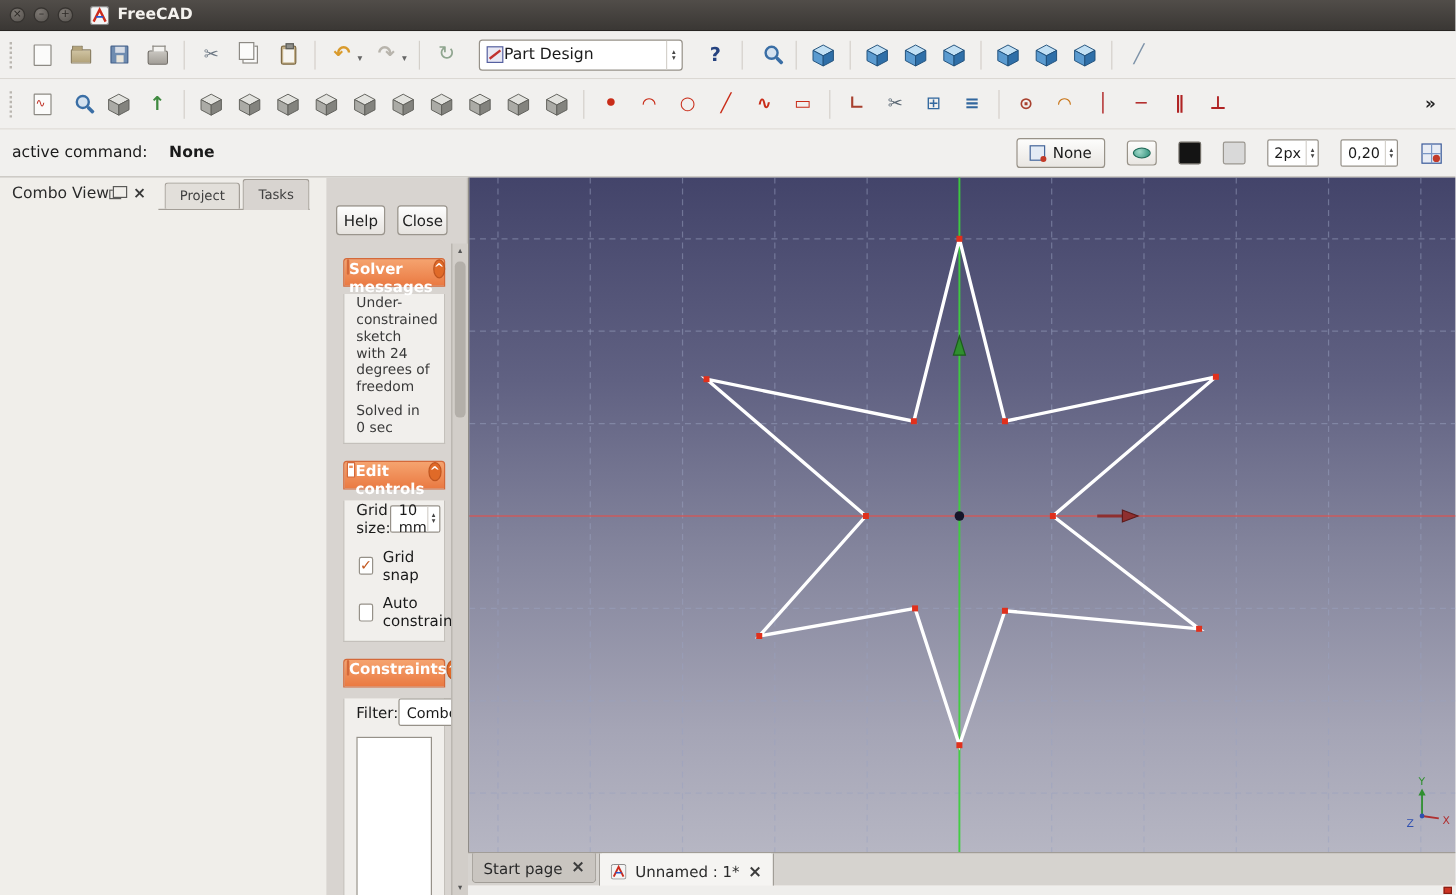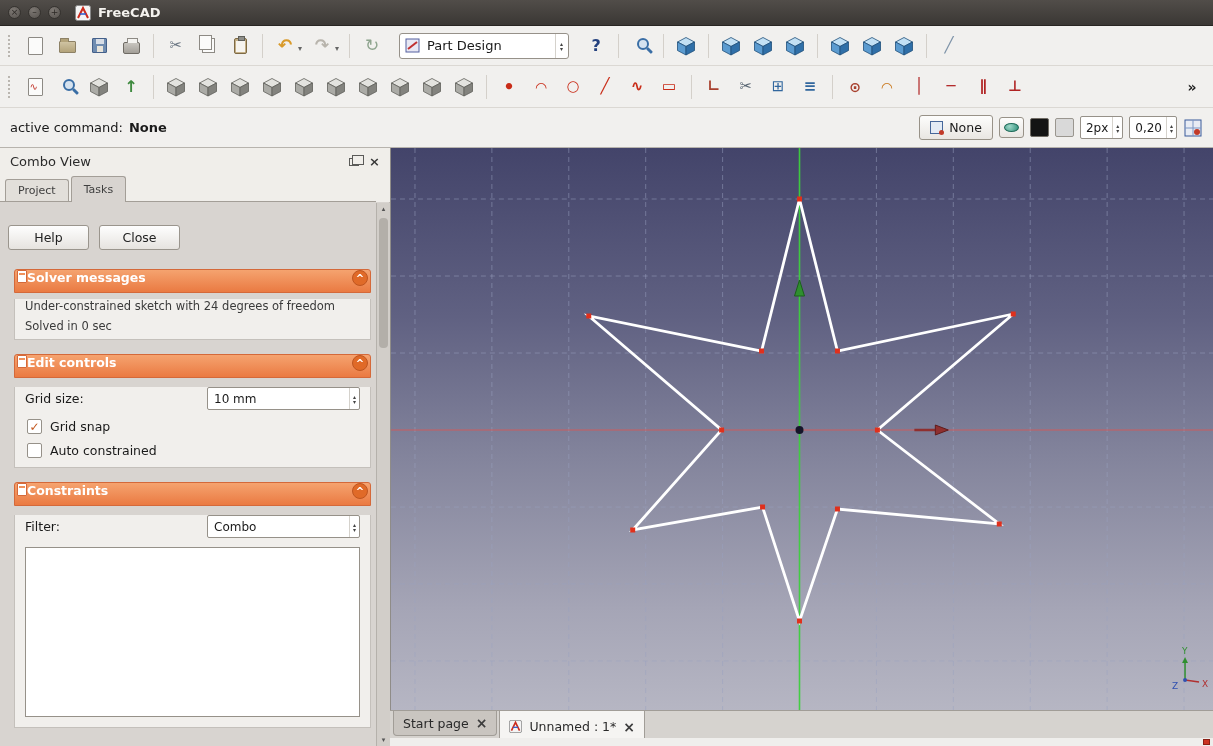--- a/index.html
+++ b/index.html
@@ -22,21 +22,21 @@
   #toolbar2{height:42px}
   .thandle{height:22px;width:0;border-left:2px dotted #bab6b0;margin:0 8px 0 2px}
   .tbtn{width:30px;height:30px;display:flex;align-items:center;justify-content:center;border-radius:3px;flex:none}
   .tsep{width:0;height:24px;border-left:1px solid #d4d0ca;margin:0 5px;flex:none}
   .ddarrow{font-size:8px;color:#666;margin:6px 3px 0 -4px;flex:none}
   .push-right{margin-left:auto}
   .gly{line-height:1}
   .gly.b{font-weight:bold}
 
   .wb-combo{height:26px;background:#fff;border:1px solid #969189;border-radius:3px;display:flex;align-items:center;
-    gap:7px;padding:0 5px;margin:4px 10px;font-size:13px;min-width:170px;flex:none}
+    gap:0;padding:0 5px;margin:4px 10px;font-size:13px;min-width:170px;flex:none}
   .wb-arrows{display:flex;flex-direction:column;font-size:6px;line-height:5px;color:#444;margin-left:auto;
     border-left:1px solid #d5d2cc;padding-left:4px;height:100%;justify-content:center}
 
   
   .ic-page{width:15px;height:18px;background:#fbfbfa;border:1px solid #8d8a84;border-radius:1px;display:block}
   .ic-sketch{position:relative}
   .ic-sketch::after{content:"∿";color:#c03328;font-size:10px;position:absolute;left:1px;top:2px}
   .ic-folder{width:17px;height:12px;background:linear-gradient(#cfc3a2,#b3a37a);border:1px solid #8d8165;border-radius:1px;position:relative;margin-top:3px;display:block}
   .ic-folder::before{content:"";position:absolute;top:-4px;left:0;width:7px;height:3px;background:#b3a37a;border:1px solid #8d8165;border-bottom:none;border-radius:1px 1px 0 0}
   .ic-floppy{width:15px;height:15px;background:#6f8cb0;border:1px solid #44608a;border-radius:1px;position:relative;display:block}
@@ -45,42 +45,42 @@
   .ic-printer{width:17px;height:12px;background:linear-gradient(#c8c5bf,#a39f98);border:1px solid #6f6b64;border-radius:2px;position:relative;margin-top:5px;display:block}
   .ic-printer::before{content:"";position:absolute;top:-5px;left:3px;width:9px;height:4px;background:#f4f3f0;border:1px solid #8d8a84;border-bottom:none}
   .ic-copy{width:13px;height:15px;background:#fbfbfa;border:1px solid #8d8a84;box-shadow:3px 3px 0 -1px #fbfbfa,3px 3px 0 0 #8d8a84;margin:-3px 3px 3px -3px;display:block}
   .ic-clip{width:13px;height:16px;background:#c4b088;border:1px solid #7e6a44;border-radius:2px;position:relative;display:block}
   .ic-clip::before{content:"";position:absolute;left:1px;top:2px;right:1px;bottom:1px;background:#f6f4ef}
   .ic-clip::after{content:"";position:absolute;left:3px;top:-3px;width:5px;height:3px;background:#8f8f8a;border:1px solid #5f5f5a}
   .ic-mag{width:12px;height:12px;border:2px solid #3a6ea5;border-radius:50%;background:rgba(190,215,240,.55);position:relative;margin:-4px -4px 0 0;display:block}
   .ic-mag::after{content:"";position:absolute;width:7px;height:3px;background:#3a6ea5;border-radius:1px;transform:rotate(45deg);right:-6px;bottom:-4px}
 
   
-  .statusrow{height:40px;background:#f1f0ee;border-bottom:1px solid #b7b3ad;display:flex;align-items:center;padding:0 10px;gap:6px}
+  .statusrow{height:40px;background:#f1f0ee;border-bottom:1px solid #b7b3ad;display:flex;align-items:center;padding:0 10px;gap:18px}
   .cmd-label{font-size:13px}
   .cmd-value{font-weight:bold}
   .flex-spacer{flex:1}
   .tray-btn{height:25px;border:1px solid #989288;border-radius:3px;background:linear-gradient(#fdfdfc,#e9e6e2);
     display:flex;align-items:center;gap:6px;padding:0 10px;font-size:12.5px}
   .ic-layer{width:13px;height:13px;background:#e3ebf5;border:1px solid #46679a;position:relative;display:block}
   .ic-layer::after{content:"";position:absolute;right:-2px;bottom:-2px;width:5px;height:5px;border-radius:50%;background:#c23a28}
   .tray-oval{width:25px;height:21px;border-radius:3px;border:1px solid #989288;background:linear-gradient(#fdfdfc,#e9e6e2);
     display:flex;align-items:center;justify-content:center}
   .oval-ico{width:15px;height:9px;border-radius:50%;background:radial-gradient(circle at 35% 35%,#9fd8c8,#2e8f7a);border:1px solid #1d6a58;display:block}
   .sw{width:19px;height:19px;border-radius:2px;border:1px solid #6f6b64;display:block}
   .sw.black{background:#141414}
   .sw.light{background:#d9d9d9;border-color:#9a968f}
   .spinbox{height:23px;background:#fff;border:1px solid #969189;border-radius:2px;display:flex;align-items:center;padding-left:5px;font-size:12px;gap:4px}
   .spin-arrows{display:flex;flex-direction:column;font-size:6px;line-height:5px;color:#444;border-left:1px solid #d5d2cc;padding:0 3px;height:100%;justify-content:center}
 
   
   .main{display:flex;height:598px}
 
   
-  .combo-panel{width:390px;flex:none;background:#f0eeea;position:relative;display:flex;flex-direction:column}
+  .combo-panel{width:390px;flex:none;background:#f0eeea;position:relative;display:flex;}
   .panel-title-row{height:27px;display:flex;align-items:center;padding:0 10px;font-size:13px;color:#2b2b2b}
   .panel-float{width:10px;height:8px;border:1px solid #5a5a58;margin-left:auto;position:relative;margin-right:10px}
   .panel-float::after{content:"";position:absolute;left:2px;top:-4px;width:10px;height:8px;border:1px solid #5a5a58;background:#f0eeea}
   .panel-close{font-size:13px;font-weight:bold;color:#3a3a3a;line-height:1}
   .panel-tabs{height:27px;border-bottom:1px solid #a39e97;padding-left:5px;display:flex;gap:2px;align-items:flex-end;margin-right:14px}
   .ptab{height:22px;padding:4px 12px;display:flex;align-items:center;font-size:11px;background:#e2dfda;
     border:1px solid #a39e97;border-bottom:none;border-radius:3px 3px 0 0;color:#404040}
   .ptab.active{background:#d8d4d0;height:26px;margin-bottom:-1px}
   .tasks-body{flex:1;background:#d8d4d0;overflow:hidden;padding:0 16px 0 8px;border-right:1px solid #c2beb8}
   .dlg-btns{display:flex;justify-content:flex-start;gap:10px;margin:23px 0 19px}

